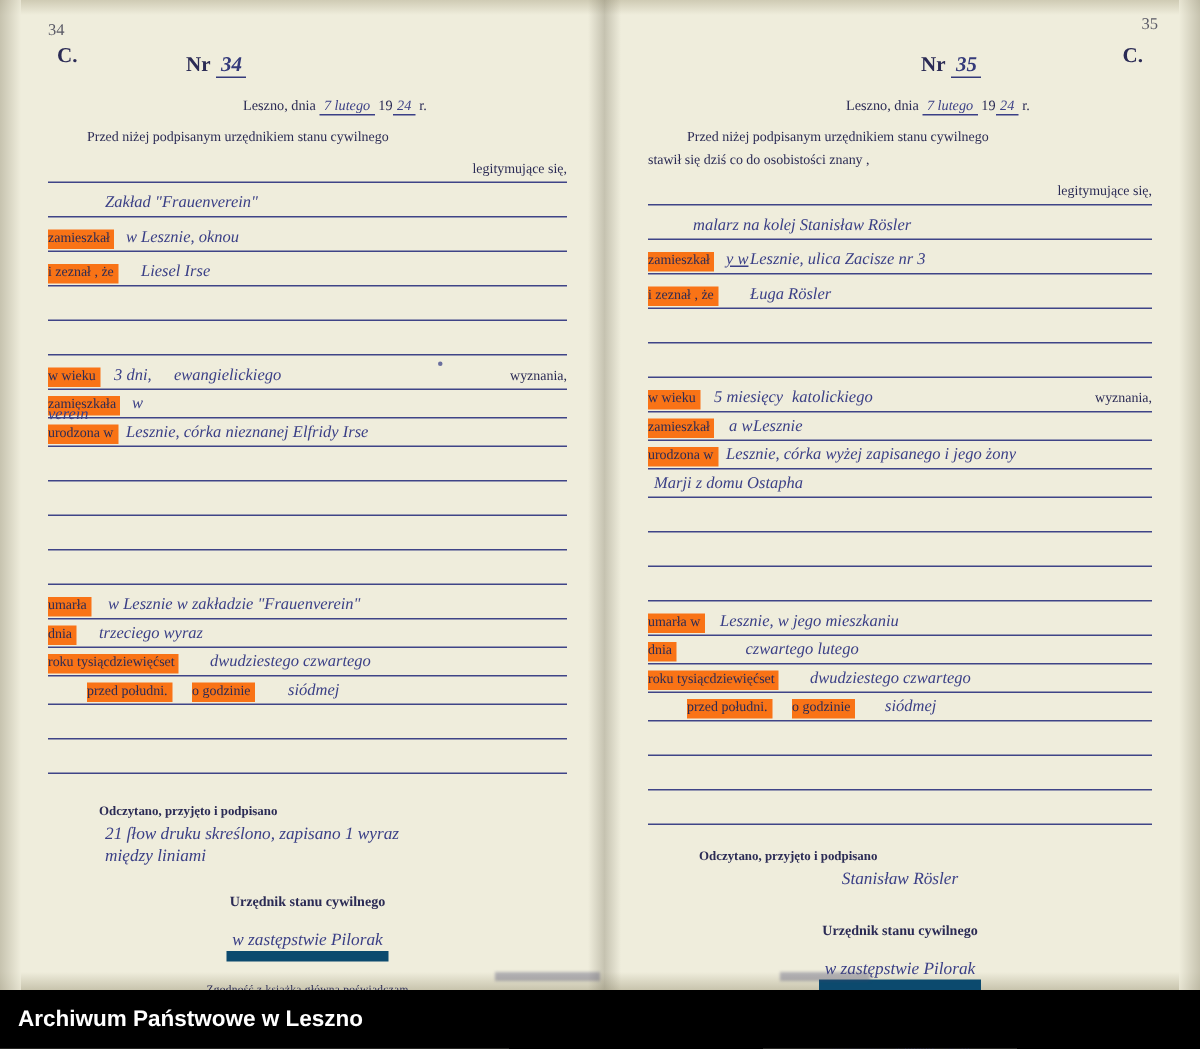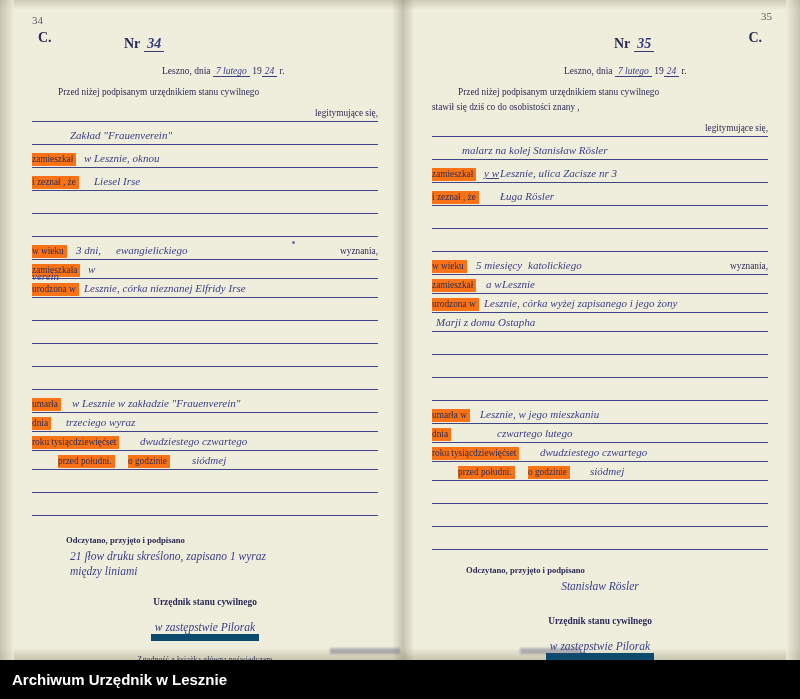--- a/index.html
+++ b/index.html
@@ -429,15 +429,15 @@
 
       </div>
     </div>
 
     <div class="dot" style="left:292px; top:241px;"></div>
     <div class="smudge" style="left:330px; width:70px;"></div>
     <div class="smudge" style="left:520px; width:60px;"></div>
   </div>
 
   <div class="footer-bar">
-    <span>Archiwum Urzędnik w Lesznie</span>
+    <span>Archiwum Państwowe w Leszno</span>
   </div>
 </div>
 
 </body></html>

